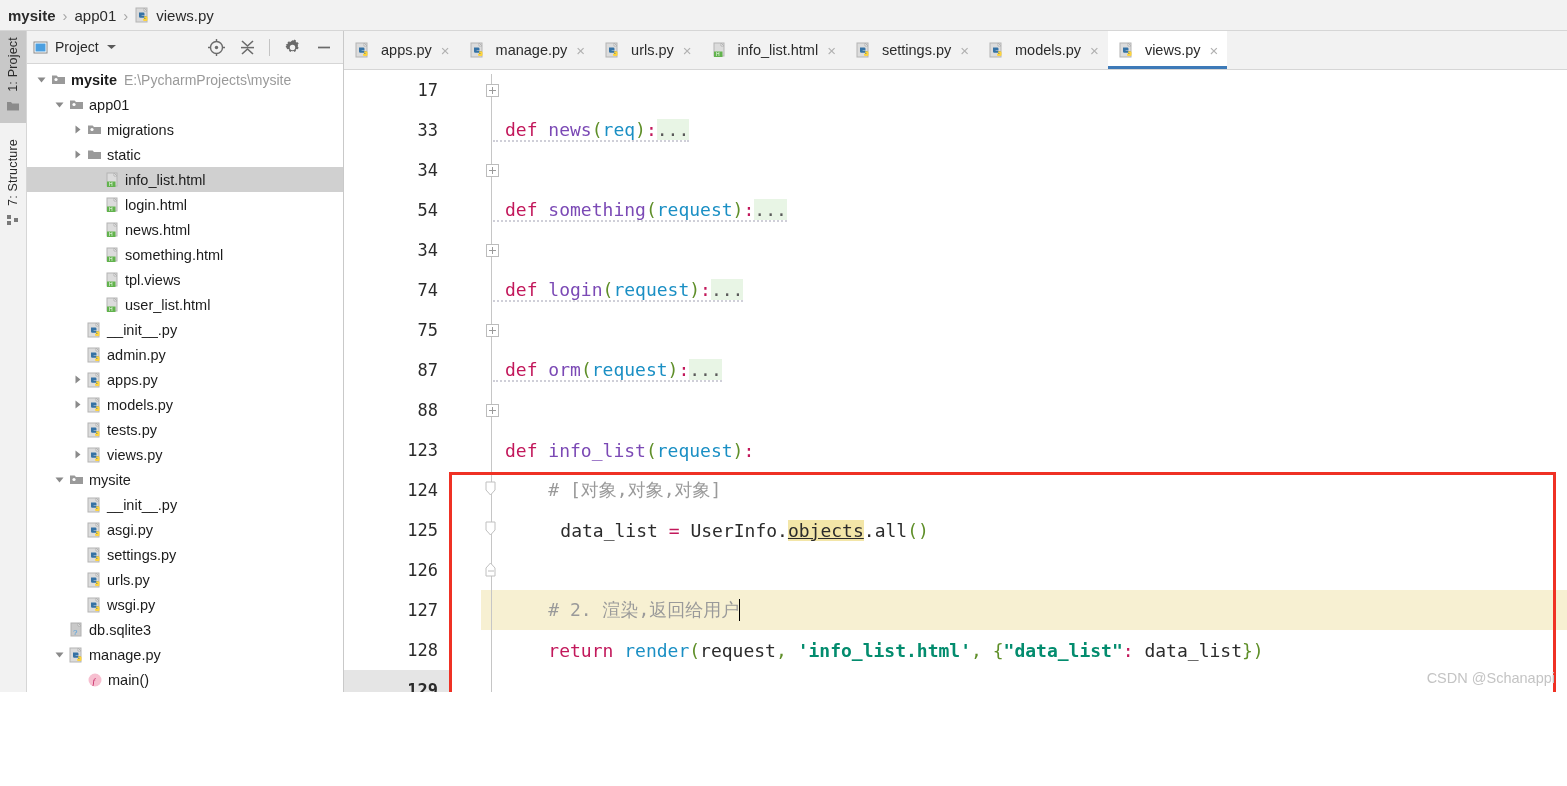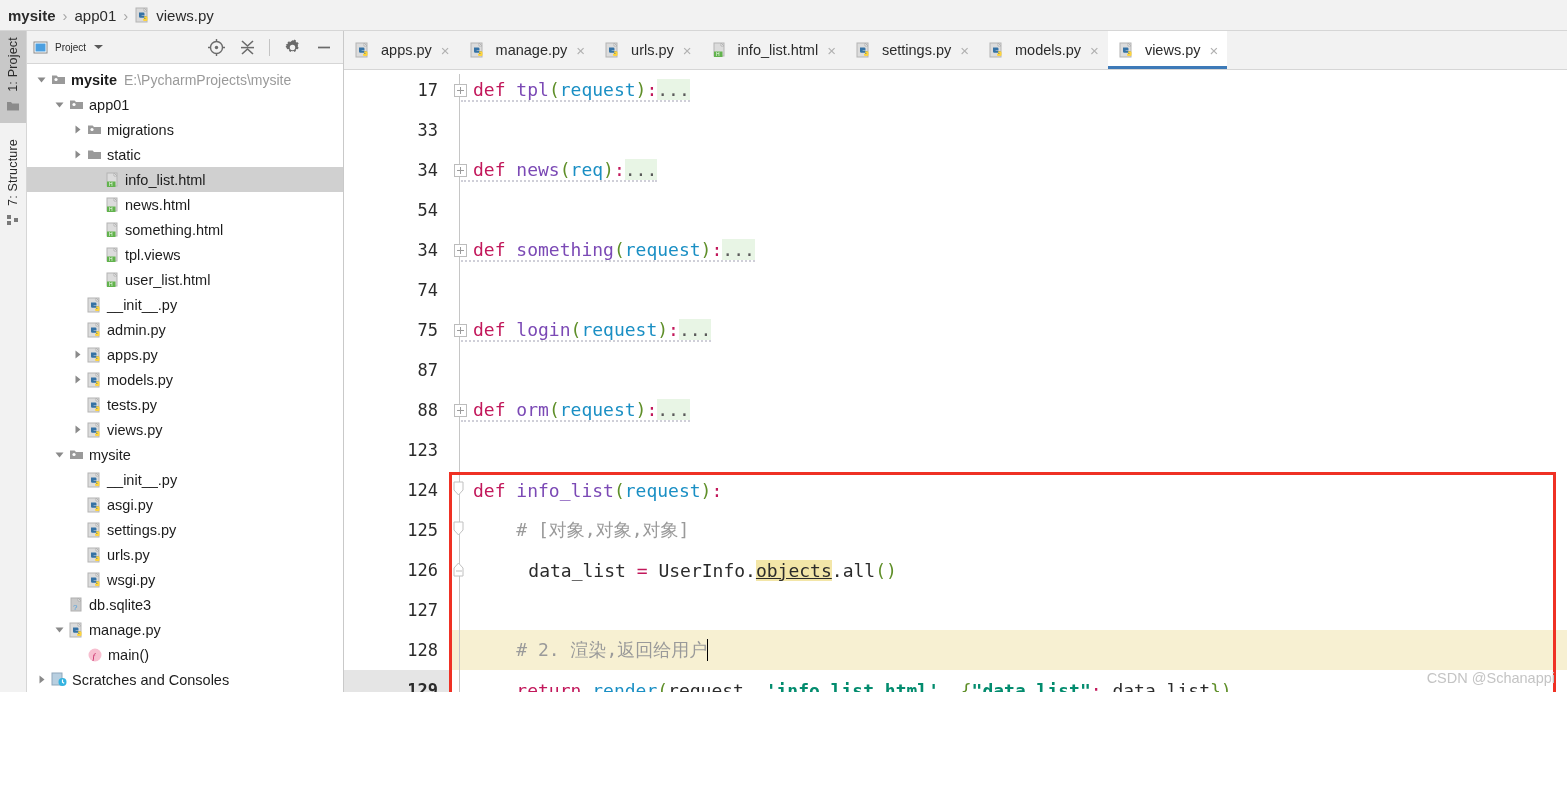--- a/index.html
+++ b/index.html
@@ -44,21 +44,21 @@
 
   
   .project{
     width:316px;flex:0 0 316px;background:#ffffff;
     border-right:1px solid #c9c9c9;display:flex;flex-direction:column;min-height:0;
   }
   .proj-head{
     height:32px;flex:0 0 32px;background:#f2f2f2;border-bottom:1px solid #d6d6d6;
     display:flex;align-items:center;padding:0 6px;
   }
-  .proj-title{font-size:10px;margin-left:7px;}
+  .proj-title{font-size:14px;margin-left:7px;}
   .proj-tools{margin-left:auto;display:flex;align-items:center;gap:13px;padding-right:4px;}
   .tool-sep{width:1px;height:17px;background:#c4c4c4;}
   .tree{flex:1 1 auto;overflow:hidden;padding-top:3px;}
   .row{height:25px;display:flex;align-items:center;white-space:nowrap;font-size:14.5px;}
   .row.sel{background:#d0d0d0;}
   .arrow{width:13px;height:13px;flex:0 0 13px;display:inline-block;margin-right:3px;}
   .row-ico{margin-right:5px;display:inline-flex;align-items:center;}
   .row-lbl{color:#1c1c1c;}
   .row-lbl.bold{font-weight:bold;}
   .row-path{color:#9a9a9a;margin-left:7px;font-size:14px;}
@@ -71,21 +71,21 @@
   }
   .tab{
     display:flex;align-items:center;padding:0 9px 0 11px;gap:6px;
     font-size:14.5px;color:#2b2b2b;position:relative;cursor:default;
   }
   .tab.active{background:#ffffff;}
   .tab.active:after{
     content:"";position:absolute;left:0;right:0;bottom:0;height:3px;background:#3d7ab8;
   }
   .tab-x{color:#b0b0b0;font-size:15px;margin-left:3px;line-height:1;}
-  .code-wrap{flex:1 1 auto;display:flex;position:relative;min-height:0;overflow:hidden;}
+  .code-wrap{flex:1 1 auto;display:flex;position:relative;min-height:0;overflow:hidden;gap:32px;}
   .gutter{
     width:105px;flex:0 0 105px;background:#ffffff;position:relative;
     font-family:"DejaVu Sans Mono","Liberation Mono",monospace;
   }
   .code{flex:1 1 auto;position:relative;font-family:"DejaVu Sans Mono","Liberation Mono",monospace;}
   .ln{
     height:40px;display:flex;align-items:center;justify-content:flex-end;
     padding-right:11px;font-size:17px;color:#2b2b2b;
   }
   .ln.cur{background:#e5e5e5;font-weight:bold;}
@@ -279,20 +279,33 @@
             <span class="arrow"></span>
             <span class="row-ico">
               <svg width="15" height="16" viewBox="0 0 15 16">
                 <rect x="2" y="1" width="10" height="13" fill="#dcdcdc" stroke="#b4b4b4"></rect>
                 <path d="M9 1l3 3H9z" fill="#fff" stroke="#b4b4b4"></path>
                 <rect x="2" y="9.5" width="8.5" height="5.5" fill="#62b34d"></rect>
                 <text x="4" y="14" font-size="5" fill="#fff" font-family="sans-serif">H</text>
               </svg>
             </span>
             <span class="row-lbl">info_list.html</span>
+          </div>
+          <div class="row">
+            <span style="display: inline-block; width: 62px;"></span>
+            <span class="arrow"></span>
+            <span class="row-ico">
+              <svg width="15" height="16" viewBox="0 0 15 16">
+                <rect x="2" y="1" width="10" height="13" fill="#dcdcdc" stroke="#b4b4b4"></rect>
+                <path d="M9 1l3 3H9z" fill="#fff" stroke="#b4b4b4"></path>
+                <rect x="2" y="9.5" width="8.5" height="5.5" fill="#62b34d"></rect>
+                <text x="4" y="14" font-size="5" fill="#fff" font-family="sans-serif">H</text>
+              </svg>
+            </span>
+            <span class="row-lbl">login.html</span>
           </div>
           <div class="row">
             <span style="display: inline-block; width: 62px;"></span>
             <span class="arrow"></span>
             <span class="row-ico">
               <svg width="15" height="16" viewBox="0 0 15 16">
                 <rect x="2" y="1" width="10" height="13" fill="#dcdcdc" stroke="#b4b4b4"></rect>
                 <path d="M9 1l3 3H9z" fill="#fff" stroke="#b4b4b4"></path>
                 <rect x="2" y="9.5" width="8.5" height="5.5" fill="#62b34d"></rect>
                 <text x="4" y="14" font-size="5" fill="#fff" font-family="sans-serif">H</text>
@@ -694,21 +707,20 @@
                 </svg></div>
               <div class="foldarrow" style="top: 491px;"><svg width="14" height="16" viewBox="0 0 14 16">
                   <path d="M2 15h9V7L6.5 2 2 7z" fill="#fff" stroke="#c0c0c0"></path>
                   <path d="M4 10h6" stroke="#bdbdbd"></path>
                 </svg></div>
               <div class="foldarrow" style="top: 651px;"><svg width="14" height="16" viewBox="0 0 14 16">
                   <path d="M2 15h9V7L6.5 2 2 7z" fill="#fff" stroke="#c0c0c0"></path>
                   <path d="M4 10h6" stroke="#bdbdbd"></path>
                 </svg></div>
             </div>
-        <div class="cl"><span class="squig" style="padding-left: 12px;"><span class="kw">def </span><span class="fn">tpl</span><span class="paren">(</span><span class="prm">request</span><span class="paren">)</span><span class="op">:</span><span class="fold">...</span></span></div>
             <div class="cl"><span style="padding-left: 12px;"></span></div>
             <div class="cl"><span class="squig" style="padding-left: 12px;"><span class="kw">def </span><span class="fn">news</span><span class="paren">(</span><span class="prm">req</span><span class="paren">)</span><span class="op">:</span><span class="fold">...</span></span></div>
             <div class="cl"><span style="padding-left: 12px;"></span></div>
             <div class="cl"><span class="squig" style="padding-left: 12px;"><span class="kw">def </span><span class="fn">something</span><span class="paren">(</span><span class="prm">request</span><span class="paren">)</span><span class="op">:</span><span class="fold">...</span></span></div>
             <div class="cl"><span style="padding-left: 12px;"></span></div>
             <div class="cl"><span class="squig" style="padding-left: 12px;"><span class="kw">def </span><span class="fn">login</span><span class="paren">(</span><span class="prm">request</span><span class="paren">)</span><span class="op">:</span><span class="fold">...</span></span></div>
             <div class="cl"><span style="padding-left: 12px;"></span></div>
             <div class="cl"><span class="squig" style="padding-left: 12px;"><span class="kw">def </span><span class="fn">orm</span><span class="paren">(</span><span class="prm">request</span><span class="paren">)</span><span class="op">:</span><span class="fold">...</span></span></div>
             <div class="cl"><span style="padding-left: 12px;"></span></div>
             <div class="cl"><span style="padding-left: 12px;"><span class="kw">def </span><span class="fn">info_list</span><span class="paren">(</span><span class="prm">request</span><span class="paren">)</span><span class="op">:</span></span></div>

